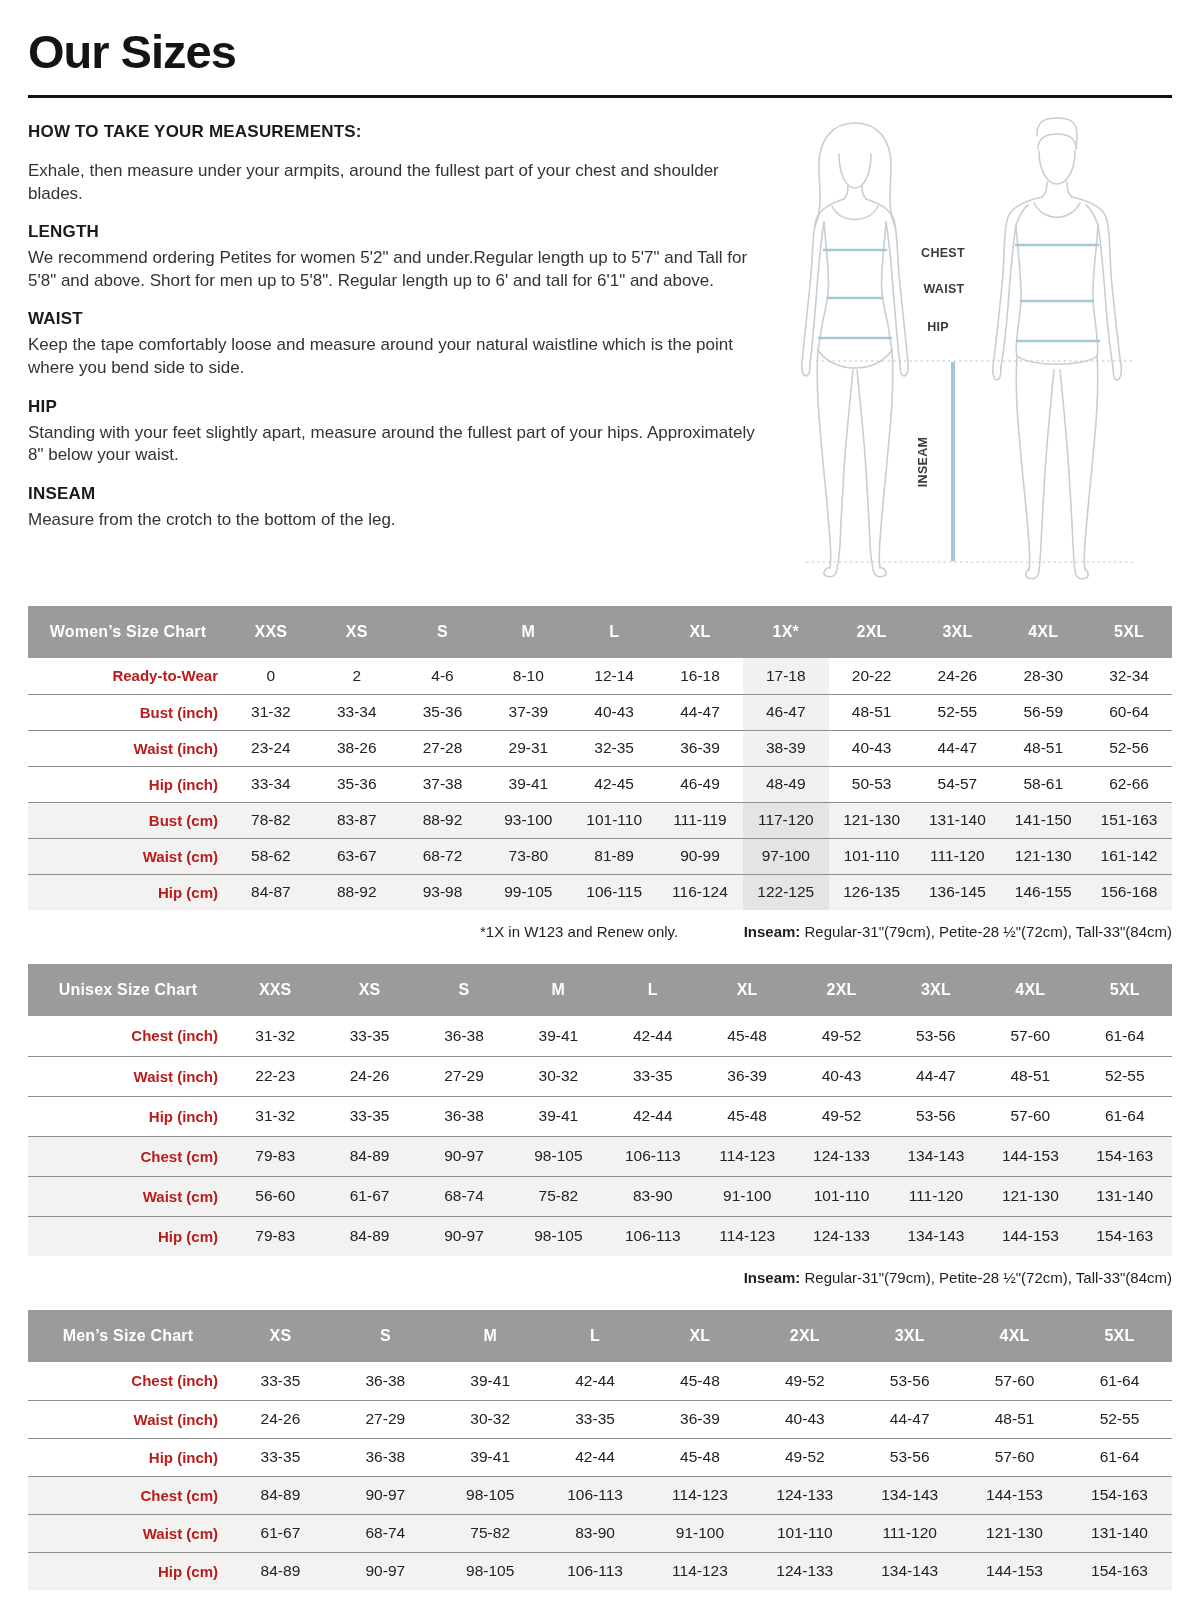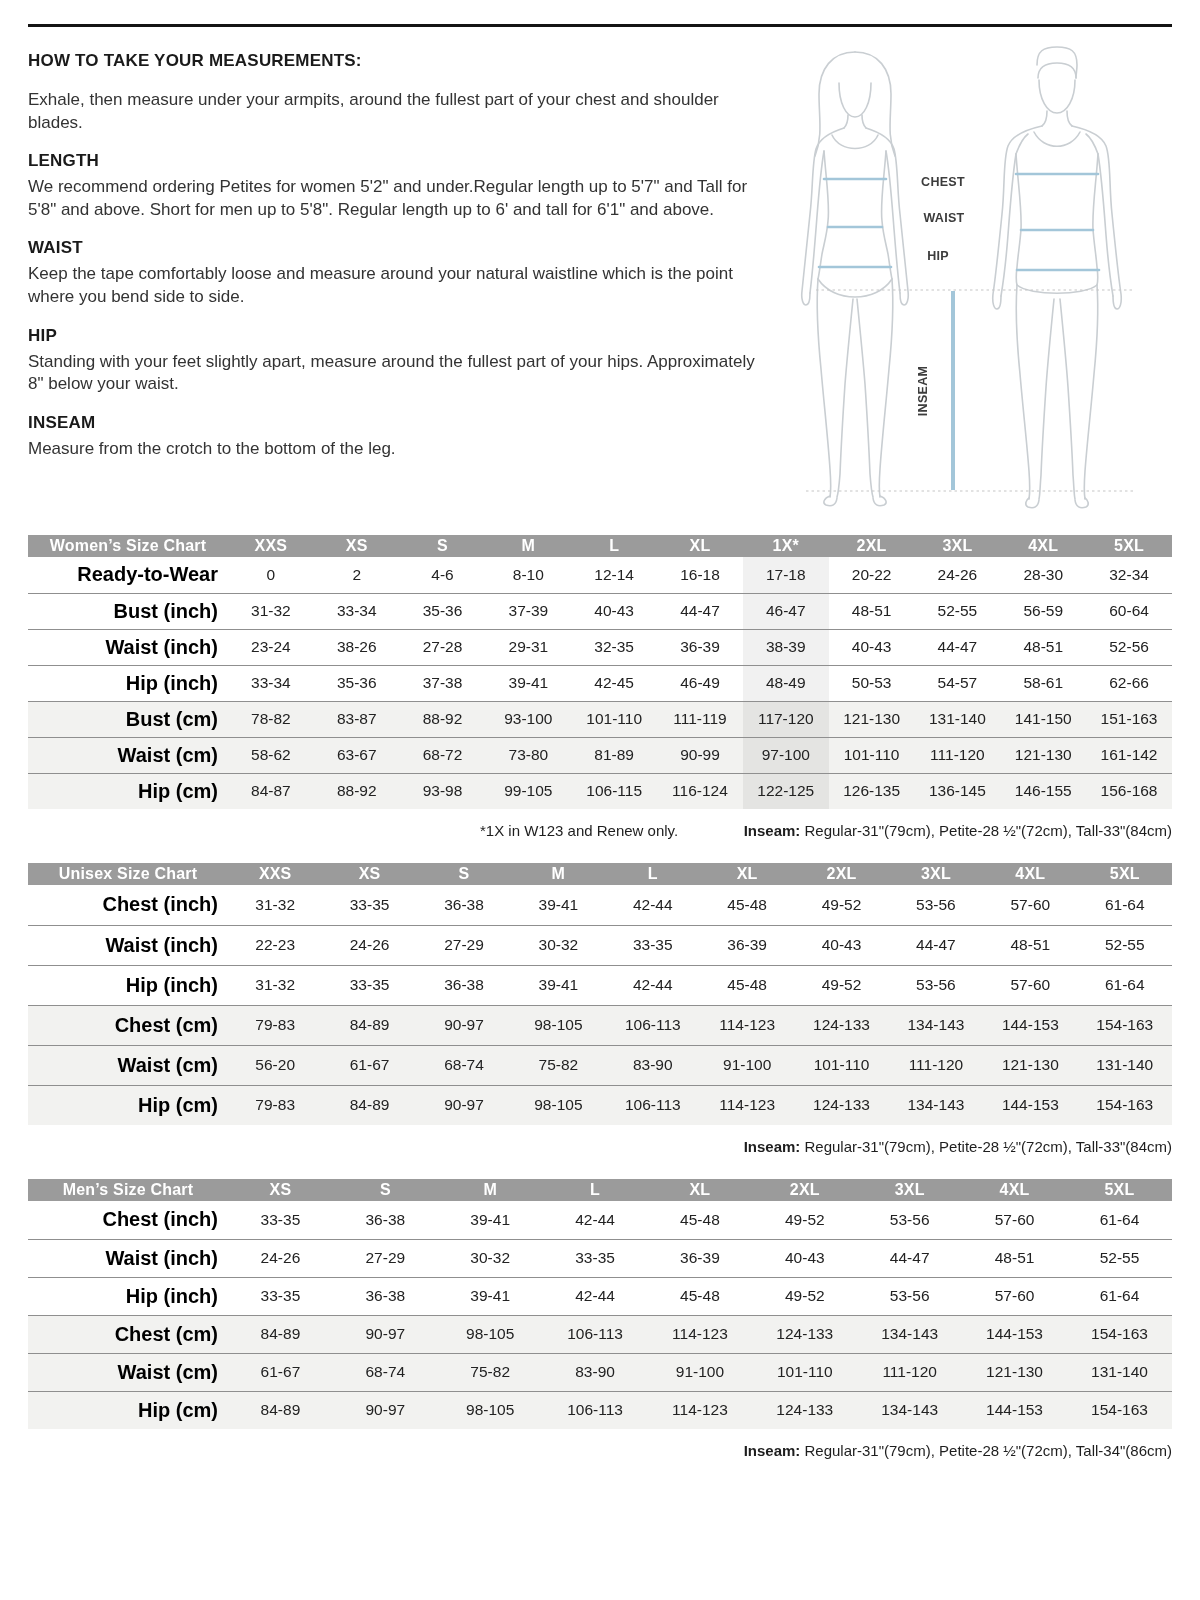--- a/index.html
+++ b/index.html
@@ -43,25 +43,25 @@
   .lbl-waist { left: 154px; top: 172px; }
   .lbl-hip   { left: 148px; top: 210px; }
   .lbl-inseam { left: 133px; top: 345px; width: 60px; transform: rotate(-90deg); }
 
   
   .chart-section { width: 1144px; }
   table.size-table { width: 1144px; border-collapse: collapse; table-layout: fixed; }
   table.size-table col.label-col { width: 200px; }
   table.size-table thead th {
     background: #9b9b9b; color: #ffffff; font-weight: 700; font-size: 16px;
-    height: 22px; padding: 0 4px; letter-spacing: .2px;
+    height: 52px; padding: 0 4px; letter-spacing: .2px;
   }
   table.size-table thead th.t-title { font-size: 16px; }
   table.size-table tbody th {
-    text-align: right; padding-right: 10px; font-size: 20px; font-weight: 800; color: #000000;
+    text-align: right; padding-right: 10px; font-size: 15px; font-weight: 800; color: #b91c1c;
   }
   table.size-table td { text-align: center; font-size: 15.5px; color: #222; padding: 0 2px; }
   table.size-table tbody tr { height: 36px; background: #ffffff; }
   table[data-table="1"] tbody tr { height: 40px; }
   table[data-table="2"] tbody tr { height: 38px; }
   table.size-table tbody tr + tr { border-top: 1.5px solid #8f8f8f; }
   table.size-table tbody tr.shaded { background: #f2f2f0; }
   table.size-table td.hl { background: rgba(0,0,0,0.055); }
 
   .footnotes {
@@ -70,20 +70,21 @@
   }
   .fn-left { margin-left: 452px; white-space: nowrap; }
   .fn-right { margin-left: auto; white-space: nowrap; }
   .fn-right b { font-weight: 800; }
 </style>
 </head>
 <body>
 
 <div class="page">
 
+  <h1 class="page-title">Our Sizes</h1>
   <hr class="title-rule">
 
   <div class="top-section">
     <div class="instructions">
       <h2 class="instructions-heading">HOW TO TAKE YOUR MEASUREMENTS:</h2>
 
       <div class="sec">
         <p class="sec-body">Exhale, then measure under your armpits, around the fullest part of your chest and shoulder blades.</p>
       </div>
       <div class="sec">
@@ -391,21 +392,21 @@
             <td>98-105</td>
             <td>106-113</td>
             <td>114-123</td>
             <td>124-133</td>
             <td>134-143</td>
             <td>144-153</td>
             <td>154-163</td>
           </tr>
           <tr class="shaded">
             <th class="row-label">Waist (cm)</th>
-            <td>56-20</td>
+            <td>56-60</td>
             <td>61-67</td>
             <td>68-74</td>
             <td>75-82</td>
             <td>83-90</td>
             <td>91-100</td>
             <td>101-110</td>
             <td>111-120</td>
             <td>121-130</td>
             <td>131-140</td>
           </tr>

